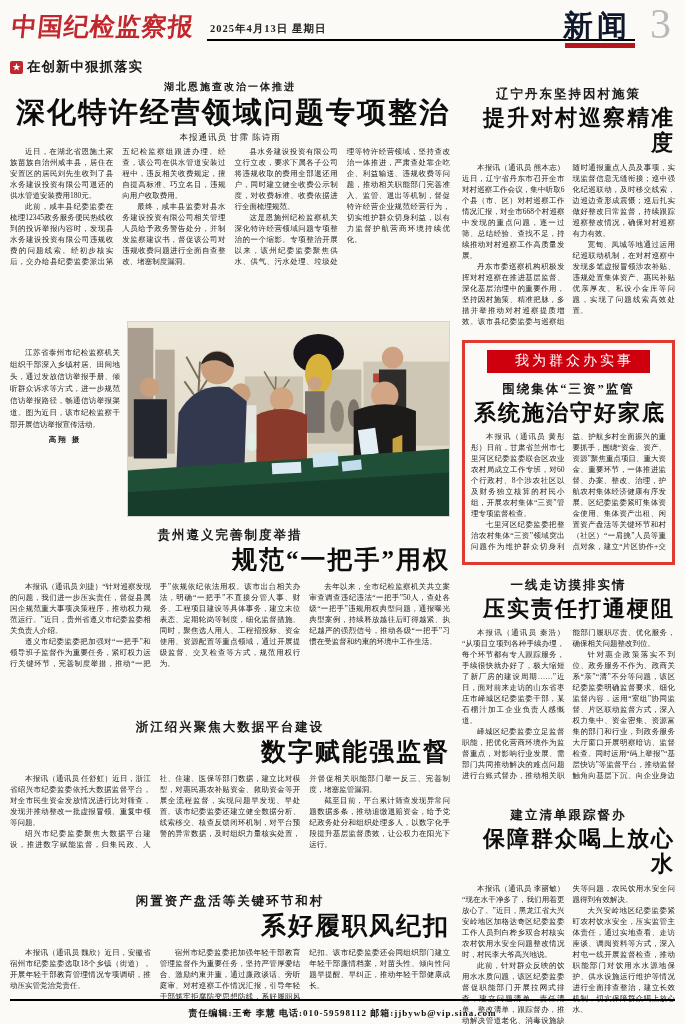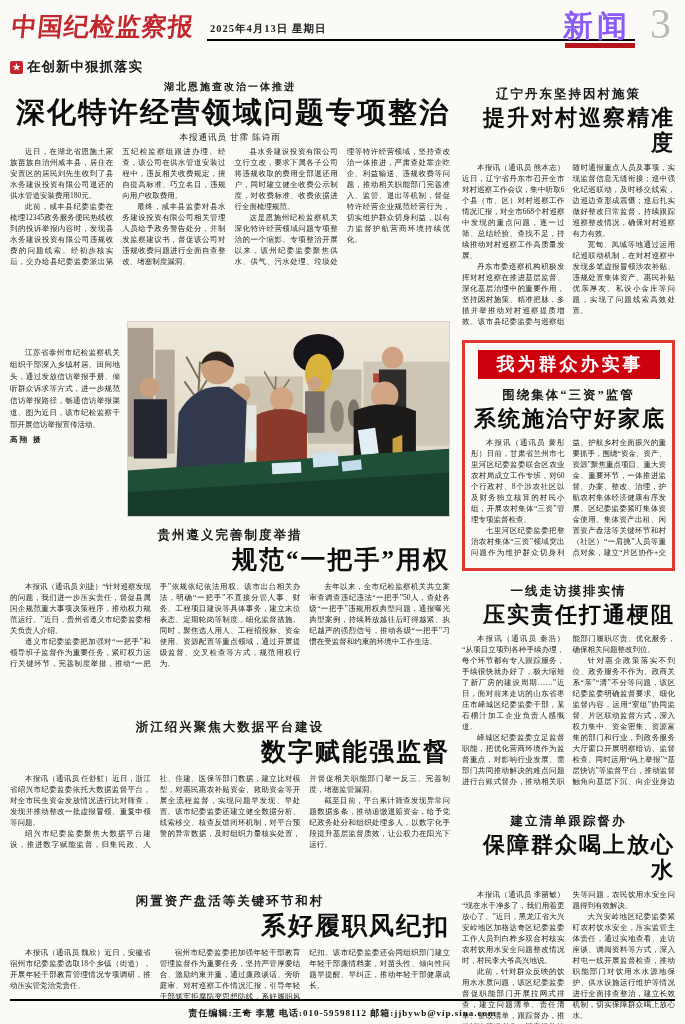--- a/index.html
+++ b/index.html
@@ -8,21 +8,21 @@
     background:#fbfaf7;color:#1a1a1a;overflow:hidden;
     font-family:"Liberation Serif","DejaVu Serif",serif;
     display:flex;flex-direction:column;box-sizing:border-box;padding:6px 10px 4px 10px;
   }
   
   .masthead{position:relative;height:44px;flex:0 0 auto;}
   .logo{position:absolute;left:2px;top:4px;font-size:25px;font-weight:900;
         color:#c1272d;transform:skewX(-6deg);letter-spacing:1px;white-space:nowrap;}
   .dateline{position:absolute;left:200px;top:16px;font-size:10.5px;font-weight:bold;color:#222;letter-spacing:1px;}
   .head-rule{position:absolute;left:197px;right:40px;top:33px;height:2px;background:#000;}
-  .section-name{position:absolute;right:44px;top:0;font-size:30px;font-weight:600;letter-spacing:4px;color:#8b5cf6;}
+  .section-name{position:absolute;right:44px;top:0;font-size:30px;font-weight:600;letter-spacing:4px;color:#0f172a;}
   .section-red-bar{position:absolute;right:40px;top:37px;width:70px;height:5px;background:#b5161b;}
   .page-num{position:absolute;right:4px;top:-6px;font-size:42px;color:#b9b9b9;font-weight:500;}
   
   .tag-row{display:flex;align-items:center;gap:4px;margin:8px 0 2px 0;flex:0 0 auto;}
   .tag-icon{width:13px;height:13px;background:#c1272d;color:#fff;font-size:9px;line-height:13px;
             text-align:center;border-radius:2px;}
   .tag-label{font-size:13.5px;font-weight:bold;letter-spacing:1px;}
   
   .main{flex:1 1 auto;display:flex;gap:12px;min-height:0;}
   .col-left{width:440px;flex:0 0 auto;display:flex;flex-direction:column;}
@@ -42,27 +42,27 @@
   .cols2{column-count:2;column-gap:8px;}
   .hB{height:128px;} .hC{height:110px;} .hD{height:76px;}
   .hE{height:170px;} .hF{height:126px;} .hG{height:168px;} .hH{height:160px;}
   .art{flex:0 0 auto;}
   .mt6{margin-top:6px;} .mt8{margin-top:8px;} .mt10{margin-top:10px;}
   
   .photo-block{display:flex;gap:7px;margin-top:7px;flex:0 0 auto;}
   .photo-caption{width:110px;flex:0 0 auto;font-size:7.5px;line-height:12px;
                  text-align:justify;padding-top:26px;color:#222;}
   .photo-caption .cap{text-indent:2em;margin:0;}
-  .photo-credit{text-align:left;font-weight:bold;margin-top:3px;letter-spacing:2px;}
+  .photo-credit{text-align:center;font-weight:bold;margin-top:3px;letter-spacing:2px;}
   .photo-frame{flex:1 1 auto;height:194px;border:1px solid #d8d4cc;overflow:hidden;background:#ddd;}
   .photo-frame svg{display:block;width:100%;height:100%;}
   
   .red-box{border:3px solid #e0392f;padding:7px 6px 5px 6px;margin-top:8px;flex:0 0 auto;background:#fbfaf7;}
   .feature-badge{display:block;width:fit-content;margin:0 auto;background:#cf000e;color:#fff;
-                 font-size:18px;font-weight:bold;letter-spacing:3px;padding:2px 16px 3px 19px;}
+                 font-size:14px;font-weight:normal;letter-spacing:3px;padding:2px 16px 3px 28px;}
   
   .footer{flex:0 0 auto;border-top:2px solid #000;margin-top:4px;padding-top:6px;}
   .footer-text{text-align:center;font-size:9px;font-weight:bold;letter-spacing:1px;color:#111;}
 </style>
 </head>
 <body>
 
 <div class="page">
 
   <div class="masthead">

